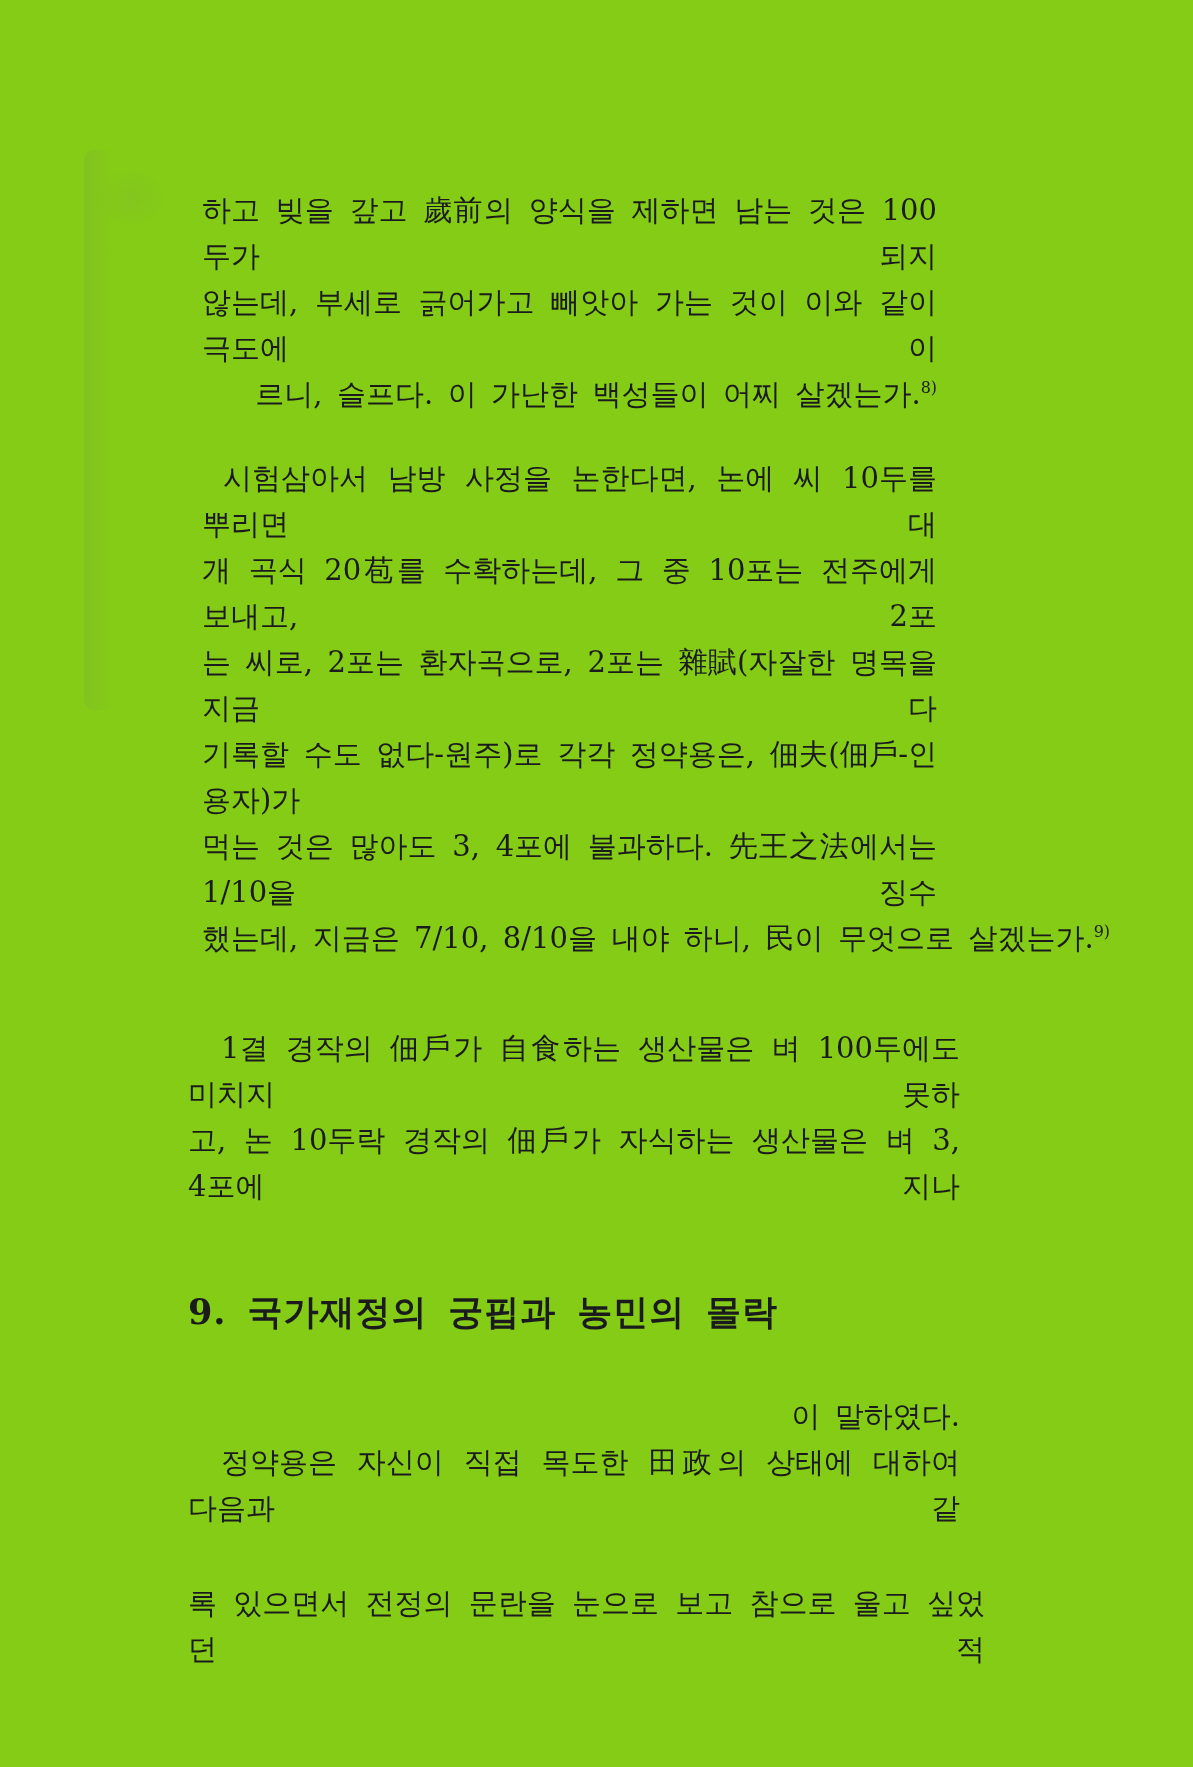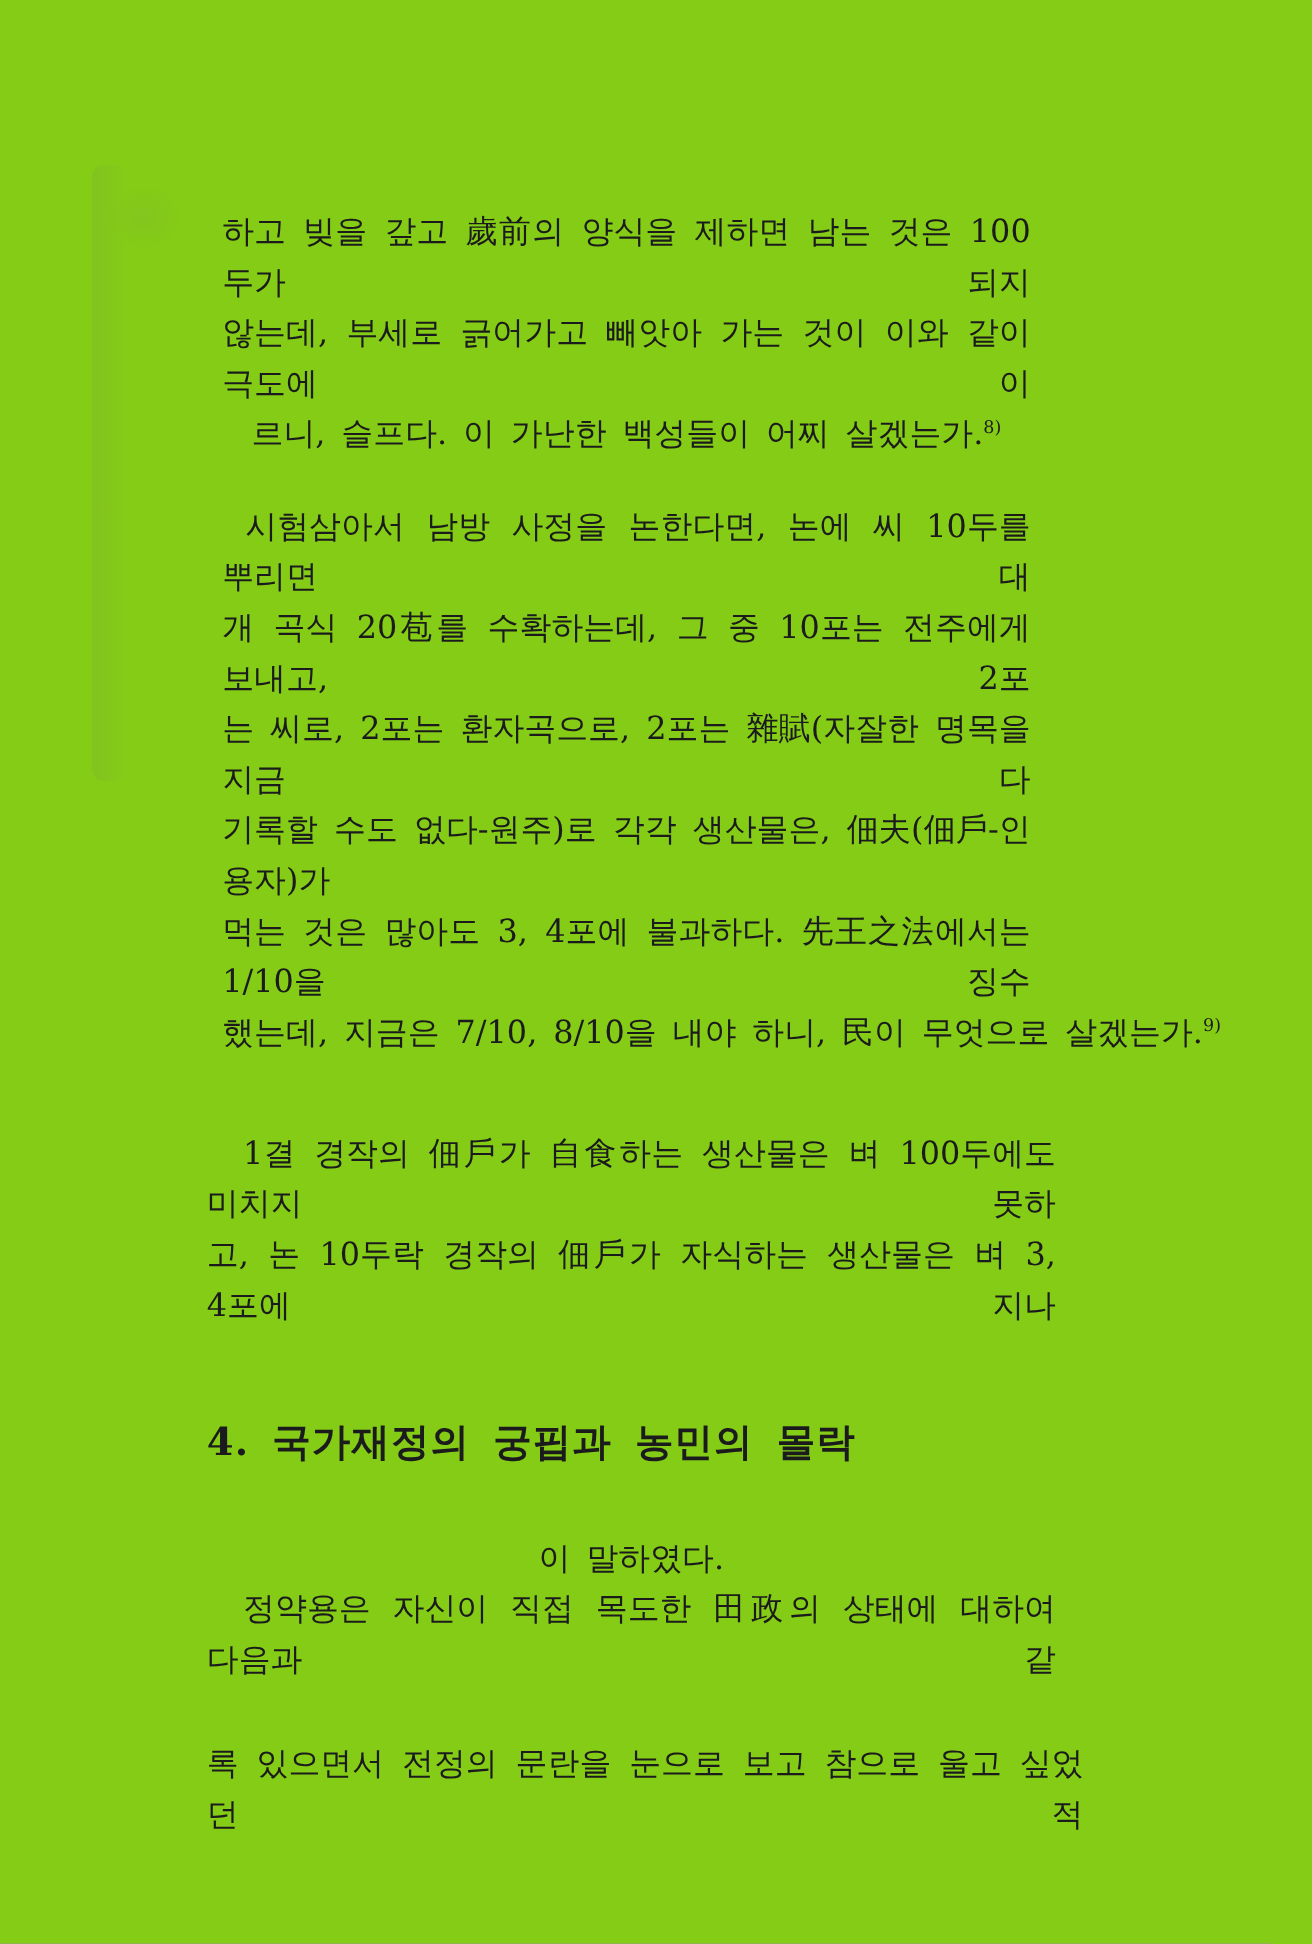--- a/index.html
+++ b/index.html
@@ -18,21 +18,21 @@
     border-radius:10px;pointer-events:none;
   }
   .scan-smudge{
     position:absolute;left:96px;top:168px;width:70px;height:60px;
     background:radial-gradient(closest-side,rgba(120,120,128,0.08),rgba(120,120,128,0));
     pointer-events:none;
   }
   .content{padding:187px 208px 0 188px;}
   .block{word-spacing:0.18em;}
   .t-quote,.t-body{font-size:29px;line-height:46px;}
-  .line{white-space:nowrap;text-align:center;}
+  .line{white-space:nowrap;text-align:right;}
   .line.j{white-space:normal;text-align:justify;text-align-last:justify;}
   .t-quote .line.ind{text-indent:21px;}
   .t-body  .line.ind{text-indent:33px;}
   .line.hang{text-indent:-14px;}
   sup{font-size:0.55em;line-height:0;vertical-align:super;letter-spacing:0;}
   .b-quote-1{margin:0 48px 0 14px;}
   .b-quote-2{margin:38px 48px 0 14px;}
   .b-paragraph-1{margin:64px 25px 0 0;}
   .b-section-heading{
     margin:80px 0 0 0;font-size:35px;line-height:46px;
@@ -51,29 +51,29 @@
   <main class="content" id="doc">
       <div class="block b-quote-1 t-quote">
         <div class="line j">하고 빚을 갚고 歲前의 양식을 제하면 남는 것은 100두가 되지</div>
         <div class="line j">않는데, 부세로 긁어가고 빼앗아 가는 것이 이와 같이 극도에 이</div>
         <div class="line">르니, 슬프다. 이 가난한 백성들이 어찌 살겠는가.<sup>8)</sup></div>
       </div>
       <div class="block b-quote-2 t-quote">
         <div class="line j ind">시험삼아서 남방 사정을 논한다면, 논에 씨 10두를 뿌리면 대</div>
         <div class="line j">개 곡식 20苞를 수확하는데, 그 중 10포는 전주에게 보내고, 2포</div>
         <div class="line j">는 씨로, 2포는 환자곡으로, 2포는 雜賦(자잘한 명목을 지금 다</div>
-        <div class="line j">기록할 수도 없다-원주)로 각각 생산물은, 佃夫(佃戶-인용자)가</div>
+        <div class="line j">기록할 수도 없다-원주)로 각각 정약용은, 佃夫(佃戶-인용자)가</div>
         <div class="line j">먹는 것은 많아도 3, 4포에 불과하다. 先王之法에서는 1/10을 징수</div>
         <div class="line">했는데, 지금은 7/10, 8/10을 내야 하니, 民이 무엇으로 살겠는가.<sup>9)</sup></div>
       </div>
       <div class="block b-paragraph-1 t-body">
         <div class="line j ind">1결 경작의 佃戶가 自食하는 생산물은 벼 100두에도 미치지 못하</div>
         <div class="line j">고, 논 10두락 경작의 佃戶가 자식하는 생산물은 벼 3, 4포에 지나</div>
       </div>
-      <h2 class="block b-section-heading t-heading">4. 국가재정의 궁핍과 농민의 몰락</h2>
+      <h2 class="block b-section-heading t-heading">9. 국가재정의 궁핍과 농민의 몰락</h2>
       <div class="block b-paragraph-2 t-body">
         <div class="line">이 말하였다.</div>
         <div class="line j ind">정약용은 자신이 직접 목도한 田政의 상태에 대하여 다음과 같</div>
       </div>
       <div class="block b-quote-3 t-quote">
         <div class="line j">록 있으면서 전정의 문란을 눈으로 보고 참으로 울고 싶었던 적</div>
       </div>
     </main>
 
 </div>

